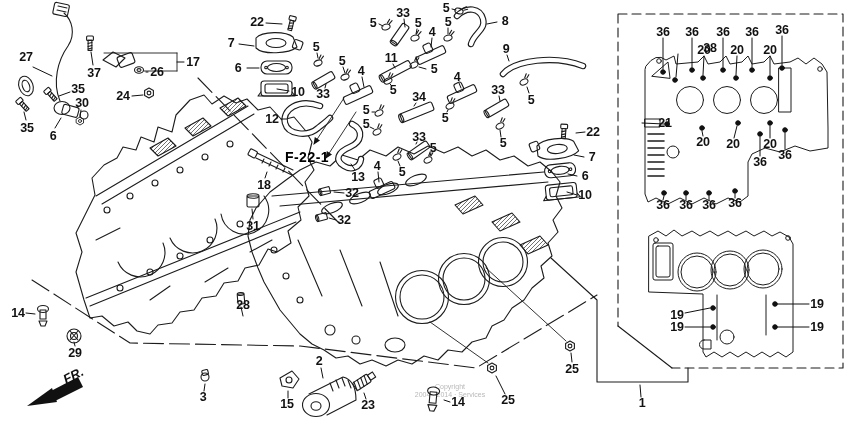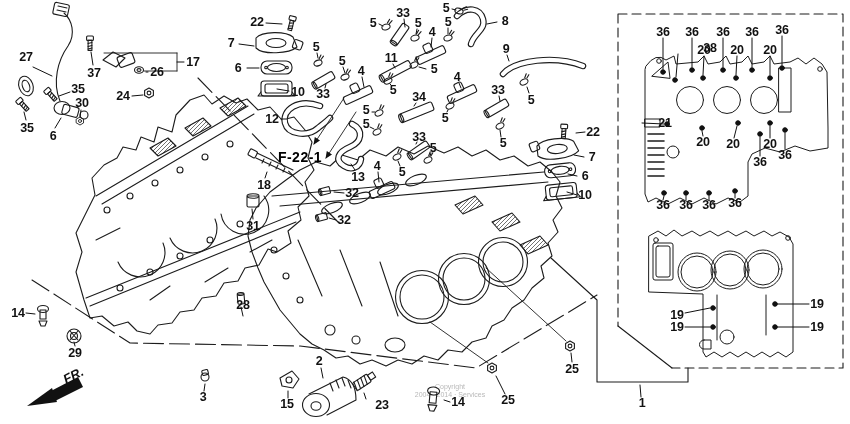--- a/index.html
+++ b/index.html
@@ -500,21 +500,21 @@
       <div class="callout" style="left: 264px; top: 185px;">18</div>
       <div class="callout" style="left: 352px; top: 193px;">32</div>
       <div class="callout" style="left: 344px; top: 220px;">32</div>
       <div class="callout" style="left: 253px; top: 226px;">31</div>
       <div class="callout" style="left: 18px; top: 313px;">14</div>
       <div class="callout" style="left: 75px; top: 353px;">29</div>
       <div class="callout" style="left: 243px; top: 305px;">28</div>
       <div class="callout" style="left: 203px; top: 397px;">3</div>
       <div class="callout" style="left: 287px; top: 404px;">15</div>
       <div class="callout" style="left: 319px; top: 361px;">2</div>
-      <div class="callout" style="left: 368px; top: 405px; margin-left: 14px;">23</div>
+      <div class="callout" style="left: 368px; top: 405px;">23</div>
       <div class="callout" style="left: 458px; top: 402px;">14</div>
       <div class="callout" style="left: 508px; top: 400px;">25</div>
       <div class="callout" style="left: 572px; top: 369px;">25</div>
       <div class="callout" style="left: 642px; top: 403px;">1</div>
       <div class="callout" style="left: 593px; top: 132px;">22</div>
       <div class="callout" style="left: 592px; top: 157px;">7</div>
       <div class="callout" style="left: 585px; top: 176px;">6</div>
       <div class="callout" style="left: 585px; top: 195px;">10</div>
       <div class="callout" style="left: 663px; top: 32px;">36</div>
       <div class="callout" style="left: 710px; top: 48px;">38</div>
@@ -534,21 +534,21 @@
       <div class="callout" style="left: 663px; top: 205px;">36</div>
       <div class="callout" style="left: 686px; top: 205px;">36</div>
       <div class="callout" style="left: 709px; top: 205px;">36</div>
       <div class="callout" style="left: 735px; top: 203px;">36</div>
       <div class="callout" style="left: 677px; top: 315px;">19</div>
       <div class="callout" style="left: 677px; top: 327px;">19</div>
       <div class="callout" style="left: 817px; top: 304px;">19</div>
       <div class="callout" style="left: 817px; top: 327px;">19</div>
     </div>
 
-<div class="secref" style="left:300px;top:157px;">F-22-1</div>
+<div class="secref" style="left:307px;top:157px;">F-22-1</div>
 
 
 <div class="watermark">
   <div>Copyright</div>
   <div>2004 - 2014  ·  Services</div>
 </div>
 
 </div>
 
 </body></html>

